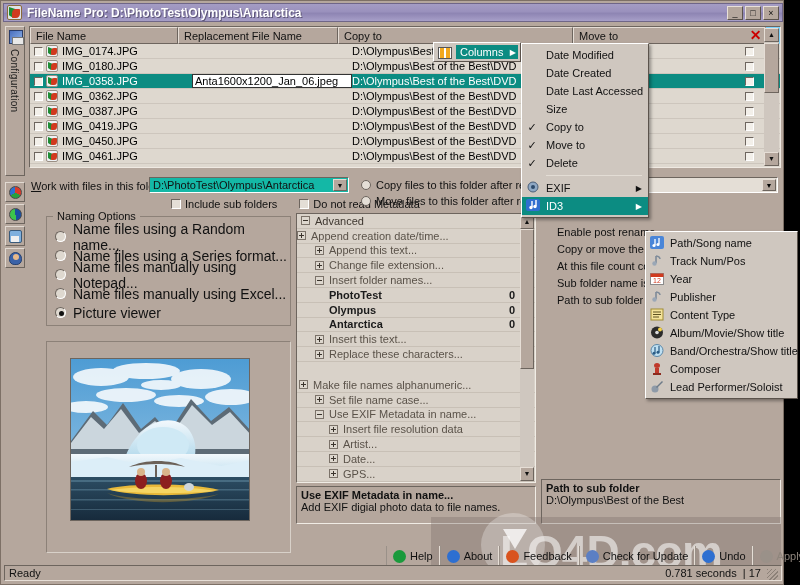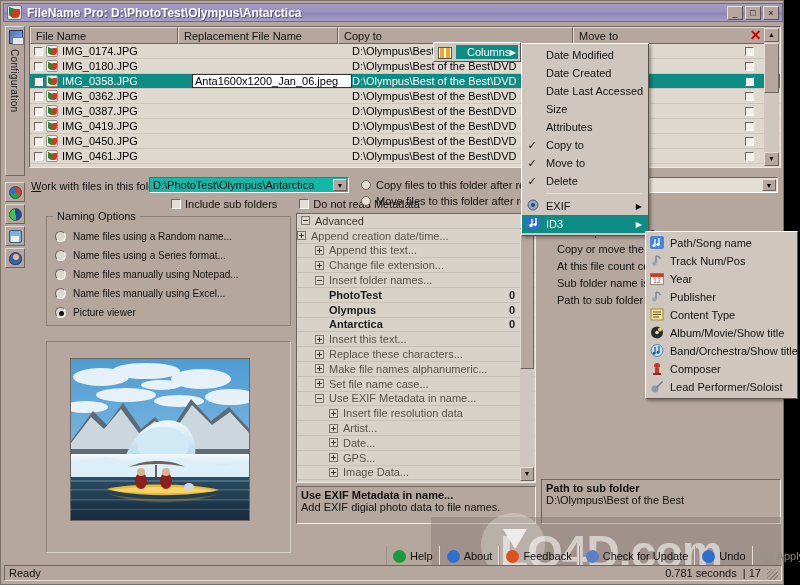--- a/index.html
+++ b/index.html
@@ -208,21 +208,21 @@
   .group {
     position: absolute;
     border: 1px solid #8c8178;
     border-top-color: #8c8178;
   }
   .grp-title {
     position:absolute; left: 6px; top: -7px; background:#b5a79d;
     padding: 0 4px; font-size: 11px; color: #111;
   }
   .naming { left: 45px; top: 215px; width: 245px; height: 110px; }
-  .naming .rdo { display:flex; align-items:center; gap:7px; font-size:10px; color:#111; margin-left: 8px; height:19px;}
+  .naming .rdo { display:flex; align-items:center; gap:7px; font-size:14px; color:#111; margin-left: 8px; height:19px;}
   .naming .rdo i {
     width:11px;height:11px;border-radius:50%; background:#ded8cf;
     border-top:1px solid #6d655e; border-left:1px solid #6d655e;
     border-right:1px solid #fff;border-bottom:1px solid #fff;
     position:relative; flex:0 0 auto;
   }
   .naming .rdo.on i::after {
     content:""; position:absolute; left:3px; top:3px; width:5px;height:5px;border-radius:50%;background:#111;
   }
   .ul { text-decoration: underline; }
@@ -313,21 +313,21 @@
     position:absolute; left:22px; top:2px; right:2px; bottom:2px; background:#0c8c82;
   }
   .colbtn .ci {
     position:absolute; left:4px; top:4px; width:14px;height:12px;
     background:#fff; border:1px solid #555;
   }
   .colbtn .ci::after{
     content:"";position:absolute;left:1px;top:0;width:4px;height:10px;background:#f2a81e;
     box-shadow: 6px 0 0 #f2a81e;
   }
-  .colbtn .ct { position:relative; z-index:2; color:#fff; font-size:11px; margin-left:33px;}
+  .colbtn .ct { position:relative; z-index:2; color:#fff; font-size:11px; margin-left:26px;}
   .colbtn .cr { position:absolute; right:4px; top:5px; font-size:8px; color:#fff; z-index:2;}
   
   .statusbar {
     position:absolute; left:3px; bottom:3px; width: 778px; height: 16px;
     background:#b5a79d;
     border-top:1px solid #6d655e; border-left:1px solid #6d655e;
     border-right:1px solid #e6ded6; border-bottom:1px solid #e6ded6;
     font-size:11px; color:#111; line-height:14px; padding-left:4px;
   }
   .btnbar { position:absolute; left: 385px; top: 544px; width: 395px; height: 22px;
@@ -638,21 +638,21 @@
           <span class="num">0</span>
         </div>
         <div class="tr" style="padding-left: 18px;">
           <span class="exp plus"></span>
           <span>Insert this text...</span>
         </div>
         <div class="tr" style="padding-left: 18px;">
           <span class="exp plus"></span>
           <span>Replace these characters...</span>
         </div>
-        <div class="tr" style="padding-left: 18px;">
+        <div class="tr" style="padding-left: 2px; margin-top: 16px;">
           <span class="exp plus"></span>
           <span>Make file names alphanumeric...</span>
         </div>
         <div class="tr" style="padding-left: 18px;">
           <span class="exp plus"></span>
           <span>Set file name case...</span>
         </div>
         <div class="tr" style="padding-left: 18px;">
           <span class="exp"></span>
           <span>Use EXIF Metadata in name...</span>
@@ -720,24 +720,20 @@
           <span class="chk"></span>
           <span class="mtext">Date Created</span>
         </div>
         <div class="mi">
           <span class="chk"></span>
           <span class="mtext">Date Last Accessed</span>
         </div>
         <div class="mi">
           <span class="chk"></span>
           <span class="mtext">Size</span>
-        </div>
-        <div class="mi">
-          <span class="chk"></span>
-          <span class="mtext">Attributes</span>
         </div>
         <div class="mi">
           <span class="chk">✓</span>
           <span class="mtext">Copy to</span>
         </div>
         <div class="mi">
           <span class="chk">✓</span>
           <span class="mtext">Move to</span>
         </div>
         <div class="mi">

